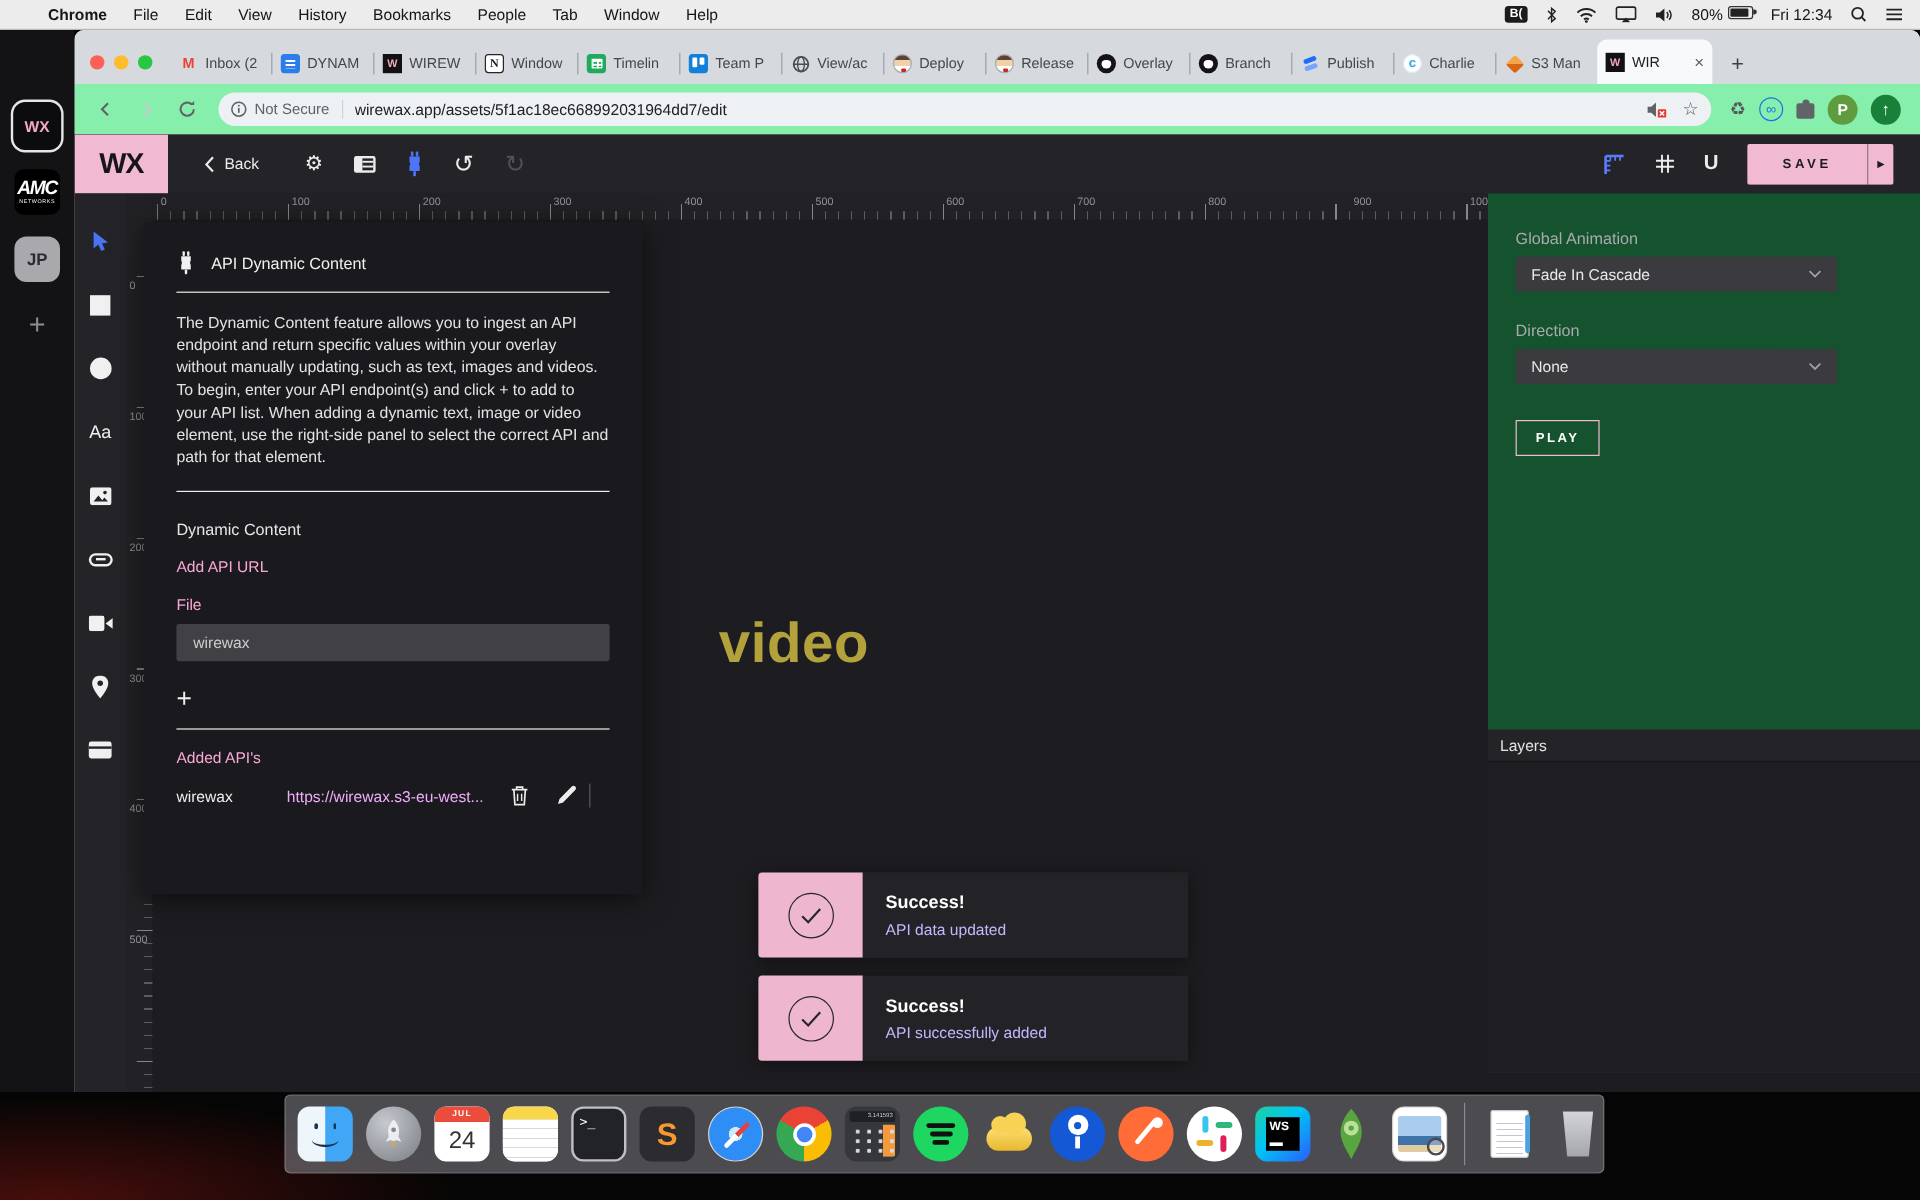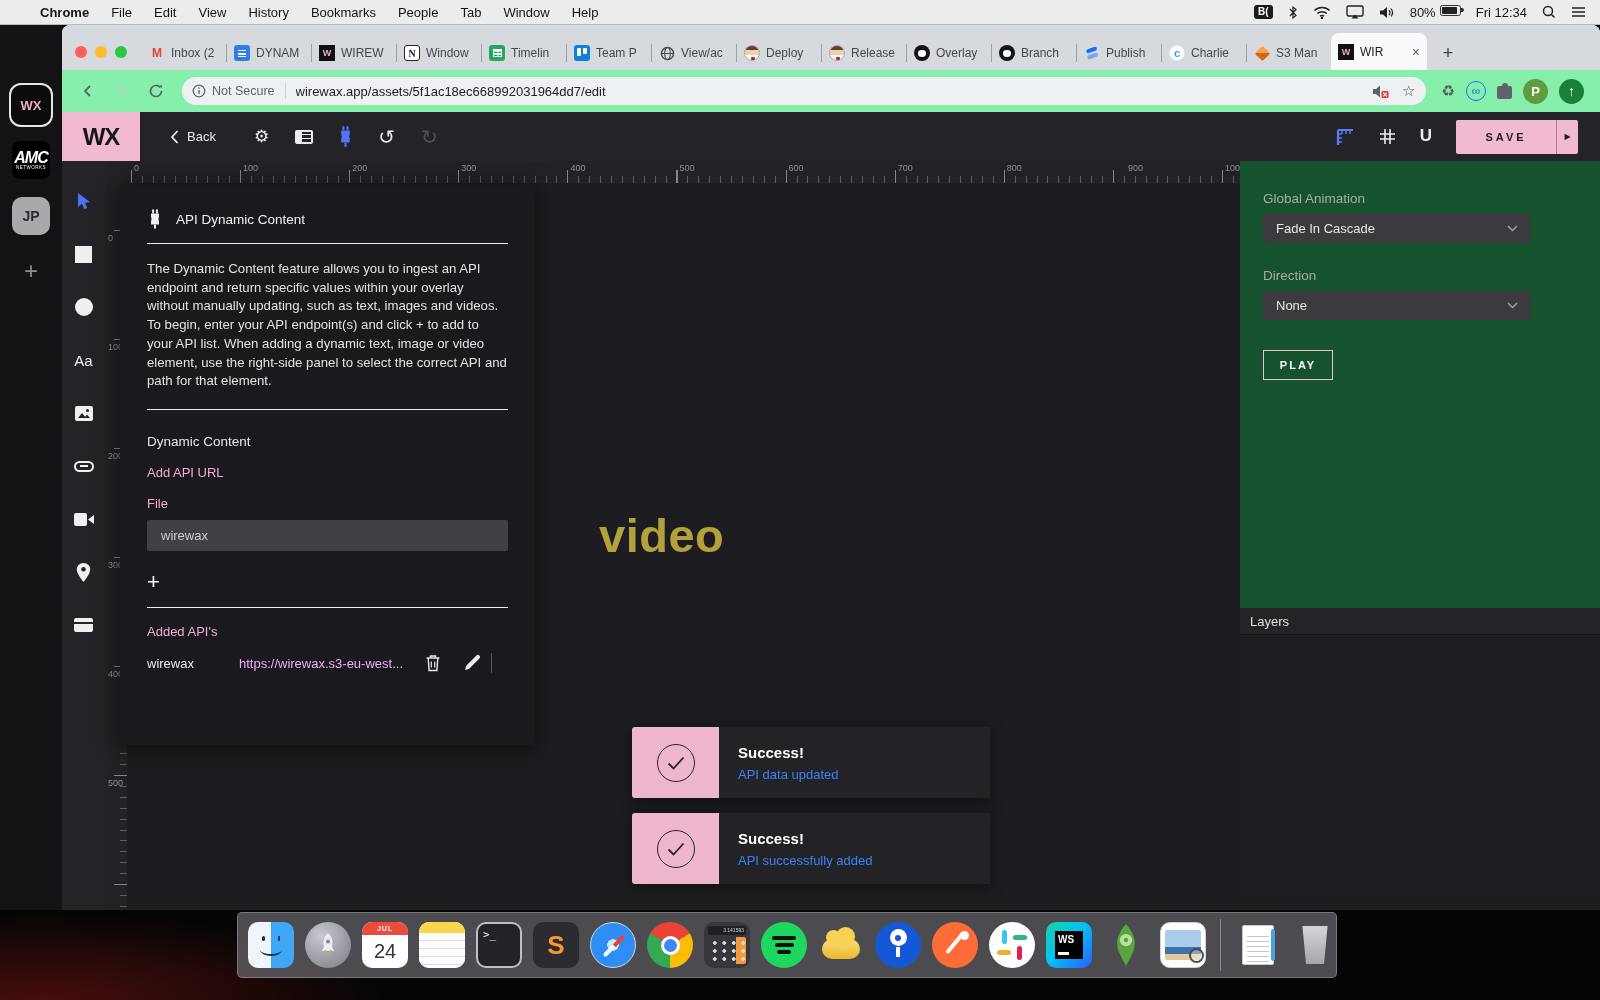--- a/index.html
+++ b/index.html
@@ -151,21 +151,21 @@
   .layershdr{position:absolute;left:0;right:0;top:447px;height:26px;background:#242428;display:flex;align-items:center;padding-left:10px;font-size:13px;color:#e2e2e2}
   .layersbody{position:absolute;left:0;right:0;top:473px;bottom:0;background:#1e1e22;border-top:1px solid #17171a}
 
   
   .toasts{position:absolute;left:570px;top:615px;width:358px;z-index:6;display:flex;flex-direction:column;gap:15px}
   .toast{display:flex;height:71px;box-shadow:0 3px 14px rgba(0,0,0,.45)}
   .toast-ic{width:87px;background:#eeb7cf;border-radius:3px 0 0 3px;display:flex;align-items:center;justify-content:center;flex:none}
   .toast-circ{width:38px;height:38px;border:1.5px solid #26262a;border-radius:50%;display:flex;align-items:center;justify-content:center}
   .toast-body{flex:1;background:#232327;display:flex;flex-direction:column;justify-content:center;padding-left:19px}
   .toast-title{color:#fff;font-weight:bold;font-size:15px}
-  .toast-msg{color:#3b82f6;font-size:13px;margin-top:6px}
+  .toast-msg{color:#c4b5fd;font-size:13px;margin-top:6px}
 
   
   .dock{position:absolute;left:237px;top:912px;height:66px;width:1100px;background:rgba(135,135,142,.55);border:1px solid rgba(255,255,255,.25);border-radius:5px;display:flex;align-items:center;padding:0 9px;gap:9px;z-index:55}
   .dock-item{width:48px;height:48px;position:relative;display:flex;align-items:center;justify-content:center;flex:none}
   .dock-div{width:1px;height:52px;background:rgba(255,255,255,.35);flex:none;margin:0 4px}
   .dki{width:46px;height:46px;border-radius:10px;position:relative;overflow:hidden;display:flex;align-items:center;justify-content:center}
   .dk-finder{background:linear-gradient(90deg,#eef6fc 0 49%,#3fa7f5 51%)}
   .dk-finder .smile{position:absolute;left:12px;top:22px;width:22px;height:12px;border-bottom:2.5px solid #16344f;border-radius:50%}
   .dk-finder .eye{position:absolute;top:14px;width:2.5px;height:5px;background:#16344f;border-radius:2px}
   .dk-launchpad{background:radial-gradient(circle at 35% 30%,#c6c9cf,#797c83);border-radius:50%}

